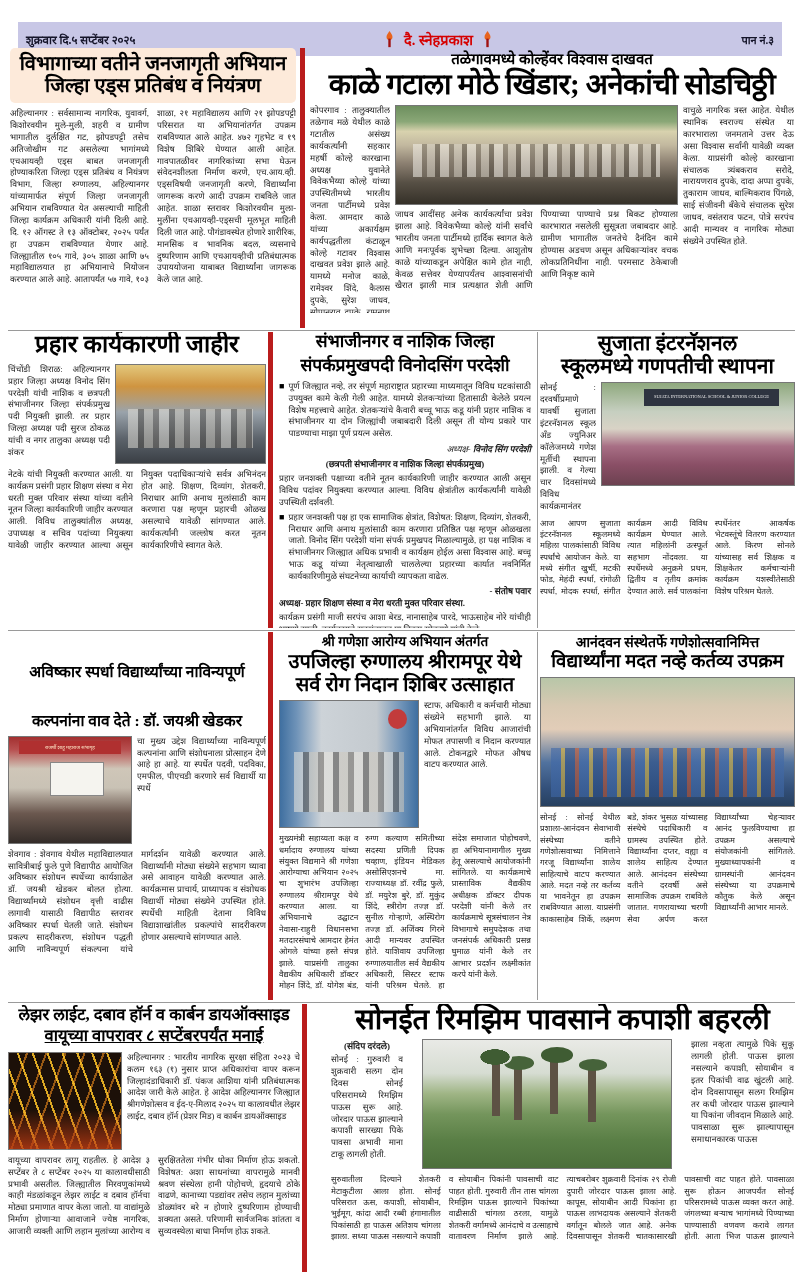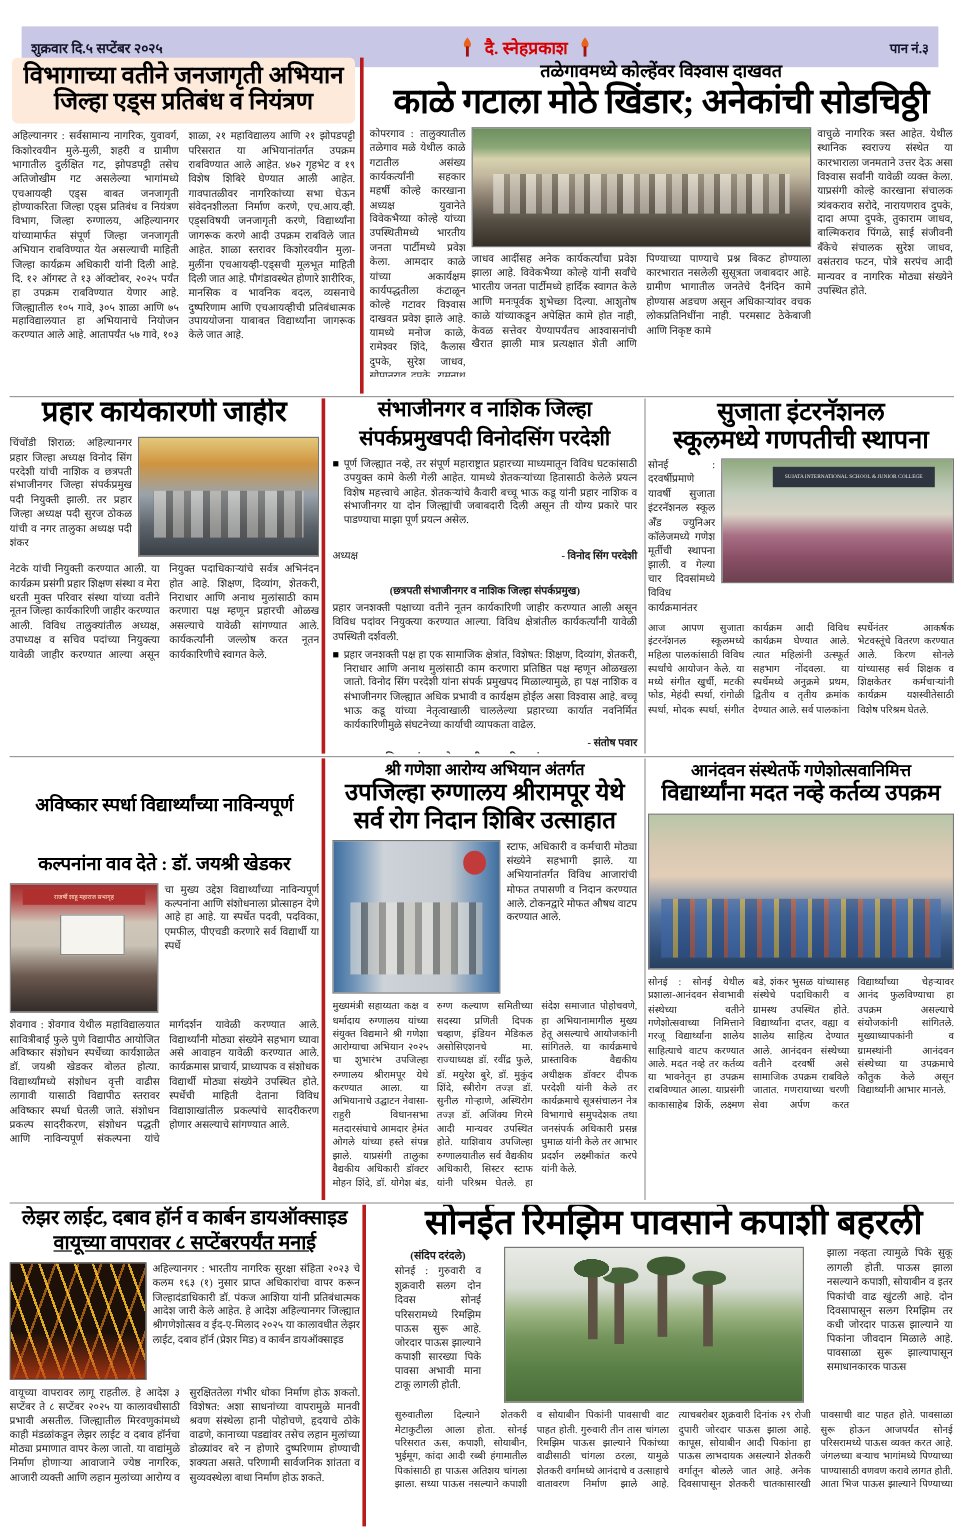--- a/index.html
+++ b/index.html
@@ -17,21 +17,21 @@
   
   .art{position:absolute;box-sizing:border-box;overflow:hidden;}
   .kick{text-align:center;font-weight:bold;color:#000;}
   .hl{text-align:center;font-weight:bold;color:#000;line-height:1.08;}
   .bt{font-size:8.6px;line-height:1.38;text-align:justify;color:#1c1c1c;overflow:hidden;}
   .c2{column-count:2;column-gap:8px;}
   .c3{column-count:3;column-gap:7px;font-size:8.2px;}
   .c4{column-count:4;column-gap:8px;font-size:8.2px;}
   .photo{position:relative;border:1px solid #777;box-sizing:border-box;overflow:hidden;}
   .rule-h{position:absolute;left:8px;width:787px;height:0;border-top:1px solid #9a9a9a;}
-  .vborder-l{border-left:3px solid #b91c1c;}
+  .vborder-l{border-left:5px solid #b91c1c;}
   .vborder-r{border-right:1px solid #9a9a9a;}
 
   
   .a-aids{top:48px;left:10px;width:286px;height:280px;}
   .a-aids .hlbox{background:#fdeada;border-radius:5px;padding:5px 4px 7px;margin-bottom:5px;}
   .a-aids .hl{font-size:20px;}
   .a-aids .bt{height:186px;}
 
   
   .a-kale{top:48px;left:300px;width:494px;height:280px;padding-left:5px;}
@@ -51,21 +51,21 @@
   .ph-prahar{height:100px;background:linear-gradient(180deg,#e3c87c 0%,#cf9440 22%,#9aa3ab 48%,#5c636b 75%,#3a3f45 100%);}
   .ph-prahar:before{content:"";position:absolute;left:8%;top:45%;width:84%;height:40%;
      background:repeating-linear-gradient(90deg,#e9e5dc 0 10px,#54504a 10px 16px,#cfc9bd 16px 25px,#6b655e 25px 31px);opacity:.5;}
   .a-prahar .bt.c2{height:148px;}
 
   
   .a-sampark{top:332px;left:268px;width:270px;height:296px;padding:0 6px;}
   .a-sampark .hl{font-size:17.5px;margin-bottom:5px;}
   .quote{display:flex;gap:4px;margin-bottom:2px;}
   .qmark{flex:0 0 auto;font-size:9px;line-height:1.2;color:#000;}
-  .attr-row{display:flex;justify-content:space-between;font-size:8.8px;margin:17px 0;}
+  .attr-row{display:flex;justify-content:flex-end;font-size:8.8px;margin:3px 0;font-style:italic;}
   .attr-row .an{font-weight:bold;}
   .attr-sub{text-align:center;font-weight:bold;font-size:8.8px;margin-bottom:3px;}
   .attr-r{text-align:right;font-weight:bold;font-size:8.8px;}
   .attr-b{font-weight:bold;font-size:8.8px;margin-bottom:3px;}
 
   
   .a-sujata{top:332px;left:540px;width:255px;height:296px;}
   .a-sujata .hl{font-size:21px;margin-bottom:5px;}
   .a-sujata .grid{display:grid;grid-template-columns:56px 1fr;gap:5px;margin-bottom:5px;}
   .ph-sujata{height:104px;background:linear-gradient(180deg,#8fa97e 0%,#c6cfc0 28%,#d9d3c6 45%,#a86f85 62%,#8a4f66 80%,#6c4150 100%);}

